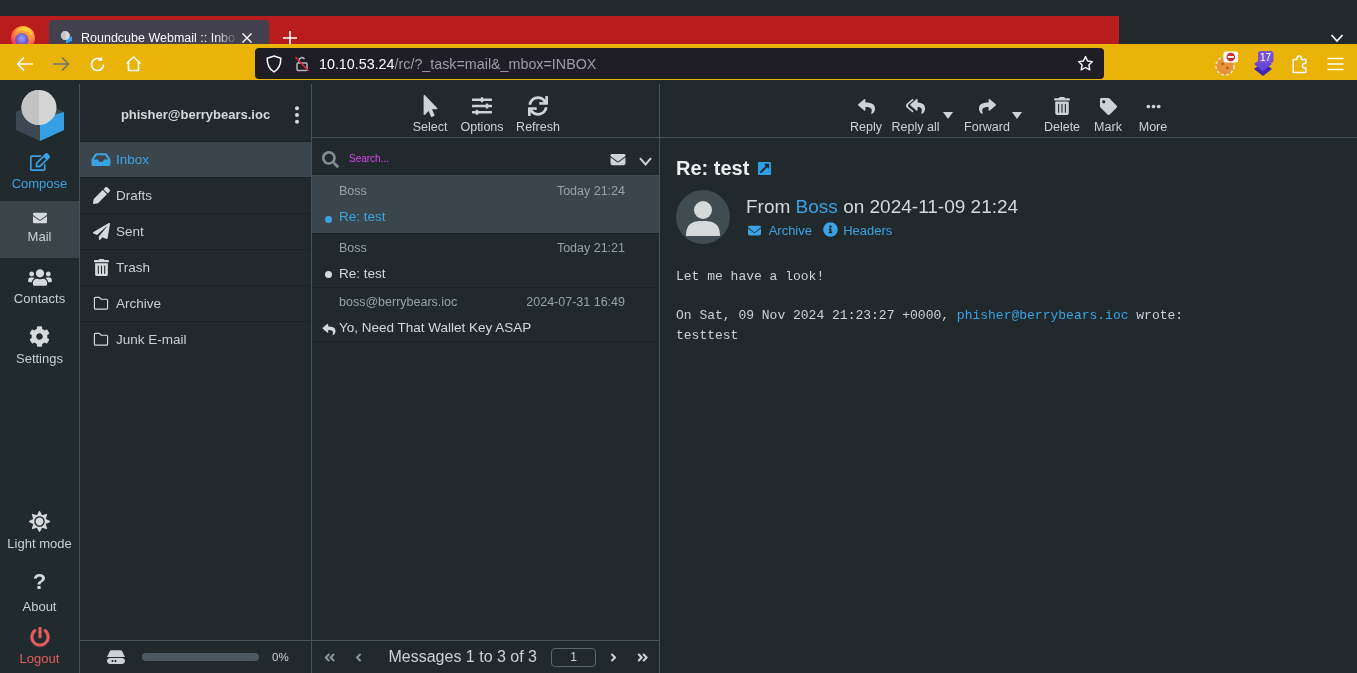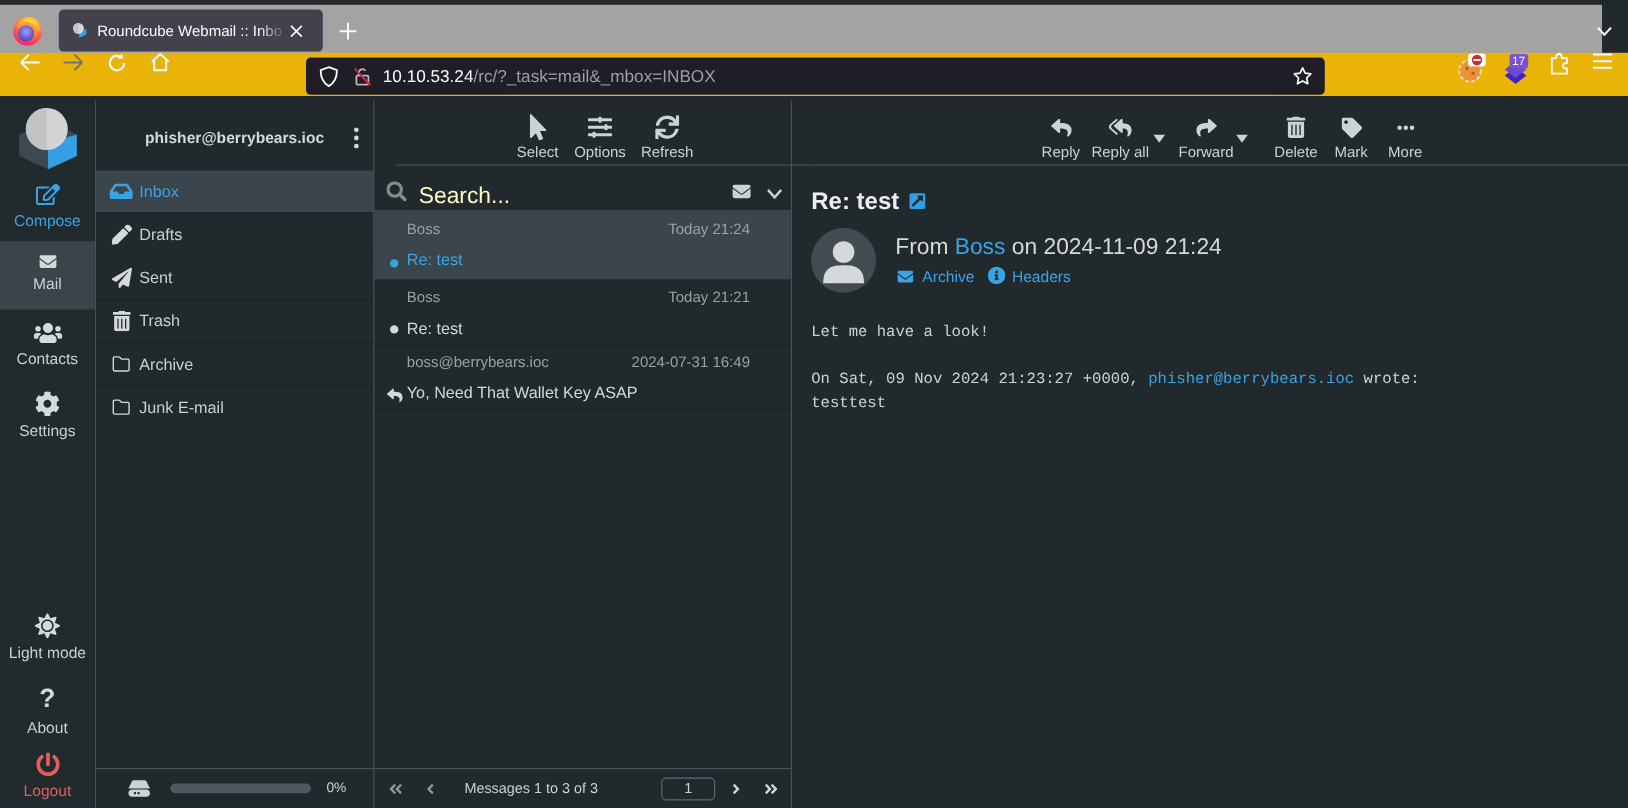--- a/index.html
+++ b/index.html
@@ -1,48 +1,48 @@
 <!DOCTYPE html>
 <html><head>
 <meta charset="utf-8">
 <style>
 * { margin:0; padding:0; box-sizing:border-box; }
 html,body { width:1357px; height:673px; overflow:hidden; background:#21292c;
   font-family:"Liberation Sans", sans-serif; }
 .abs { position:absolute; }
 svg { display:block; }
-#tabbar { position:absolute; left:0; top:4px; width:1335px; height:44px; background:#a3a3a3; }
+#tabbar { position:absolute; left:0; top:16px; width:1119px; height:44px; background:#b91c1c; }
 #tab { position:absolute; left:49px; top:4px; width:220px; height:35px; background:#42414d;
   border-radius:4px; display:flex; align-items:center; color:#fbfbfe; font-size:12.5px; }
 #tabtitle { white-space:nowrap; overflow:hidden; width:158px; margin-left:7px;
   -webkit-mask-image:linear-gradient(90deg,#000 85%,transparent); }
 #navbar { position:absolute; left:0; top:44px; width:1357px; height:36px; background:#eab308; }
 #urlbar { position:absolute; left:255px; top:4px; width:849px; height:31px; background:#1f1e26;
   border-radius:4px; display:flex; align-items:center; }
 #urltext { font-size:14.3px; color:#fbfbfe; margin-left:8px; }
 #urltext span { color:#9e9ea8; }
-.navicon { position:absolute; top:0; height:40px; width:36px; display:flex; justify-content:center; }
+.navicon { position:absolute; top:0; height:40px; width:36px; display:flex; align-items:center; justify-content:center; }
 #app { position:absolute; left:0; top:84px; width:1357px; height:589px; background:#21292c; color:#c9d0d3; }
 #sidebar { position:absolute; left:0; top:0; width:79px; height:589px; background:#212a2d; }
 #folders { position:absolute; left:80px; top:0; width:231px; height:589px; }
 #listcol { position:absolute; left:312px; top:0; width:347px; height:589px; }
 #mailcol { position:absolute; left:660px; top:0; width:697px; height:631px; }
 .vline { position:absolute; top:0; width:1px; height:589px; background:#47535a; }
 .sideitem { position:absolute; left:0; width:79px; text-align:center; font-size:13px; color:#c9d0d3; }
 .sideitem .lbl { display:block; margin-top:4px; }
 .blue { color:#3ba3e3; }
 .red  { color:#e35d5d; }
 #acctheader { position:absolute; left:0; top:0; width:231px; height:57px; }
 .folderrow { position:absolute; left:0; width:231px; height:36px; display:flex; align-items:center;
   font-size:13.5px; color:#c9d0d3; border-top:1px solid #1b2225; }
 .folderrow .fi { margin-left:11px; margin-right:5px; width:20px; display:flex; justify-content:center; }
 #inboxrow { background:#3a464c; color:#3ba3e3; }
 .colfooter { position:absolute; left:0; top:556px; height:33px; border-top:1px solid #47535a;
   display:flex; align-items:center; }
-.toolbar { position:absolute; left:18px; top:0; height:54px; width:100%; border-bottom:1px solid #47535a; }
+.toolbar { position:absolute; left:0; top:0; height:54px; width:100%; border-bottom:1px solid #47535a; }
 .tbtn { position:absolute; top:10px; text-align:center; color:#ccd2d5; font-size:12.5px; }
 .tbtn .ic { height:24px; display:flex; align-items:center; justify-content:center; margin-bottom:2px; }
 #searchrow { position:absolute; left:0; top:55px; width:347px; height:37px; border-bottom:1px solid #404c52; }
 .msgrow { position:absolute; left:0; width:347px; height:54px; }
 .msgrow .l1 { position:absolute; left:27px; top:8px; right:34px; font-size:12.5px; color:#98a2a6; }
 .msgrow .l1 .date { float:right; }
 .msgrow .l2 { position:absolute; left:27px; top:33px; font-size:13.5px; color:#d3d8da; }
 .msep { position:absolute; left:0; width:347px; height:1px; background:#1b2225; }
 #mailhdr { position:absolute; left:16px; top:73px; }
 .mono { font-family:"Liberation Mono", monospace; font-size:13px; color:#ccd2d4; }
@@ -296,21 +296,21 @@
               <path d="M440.65 12.57l4 82.77A247.16 247.16 0 0 0 255.83 8C134.73 8 33.91 94.92 12.29 209.82A12 12 0 0 0 24.09 224h49.05a12 12 0 0 0 11.67-9.26 175.91 175.91 0 0 1 317-56.94l-101.46-4.86a12 12 0 0 0-12.57 12v47.41a12 12 0 0 0 12 12H500a12 12 0 0 0 12-12V12a12 12 0 0 0-12-12h-47.37a12 12 0 0 0-11.98 12.57zM255.83 432a175.61 175.61 0 0 1-146-77.8l101.8 4.87a12 12 0 0 0 12.57-12v-47.4a12 12 0 0 0-12-12H12a12 12 0 0 0-12 12V500a12 12 0 0 0 12 12h47.35a12 12 0 0 0 12-12.6l-4.15-82.57A247.17 247.17 0 0 0 255.83 504c121.11 0 221.93-86.92 243.55-201.82a12 12 0 0 0-11.8-14.18h-49.05a12 12 0 0 0-11.67 9.26A175.86 175.86 0 0 1 255.83 432z"></path>
             </svg>
           </div>
         Refresh
       </div>
     </div>
     <div id="searchrow">
       <svg class="abs" style="left:10px;top:12px" width="17" height="17" viewBox="0 0 512 512" fill="#7f8c92">
           <path d="M505 442.7L405.3 343c-4.5-4.5-10.6-7-17-7H372c27.6-35.3 44-79.7 44-128C416 93.1 322.9 0 208 0S0 93.1 0 208s93.1 208 208 208c48.3 0 92.7-16.4 128-44v16.3c0 6.4 2.5 12.5 7 17l99.7 99.7c9.4 9.4 24.6 9.4 33.9 0l28.3-28.3c9.4-9.4 9.4-24.6.1-34zM208 336c-70.7 0-128-57.2-128-128 0-70.7 57.2-128 128-128 70.7 0 128 57.2 128 128 0 70.7-57.2 128-128 128z"></path>
         </svg>
-      <div class="abs" style="left:37px;top:14px;font-size:19px;color:#fef9c3">Search...</div>
+      <div class="abs" style="left:37px;top:14px;font-size:10px;color:#d946ef">Search...</div>
       <svg class="abs" style="left:296px;top:13px" width="20" height="15" viewBox="0 0 512 512" fill="#ccd2d5">
           <path d="M464 64C490.5 64 512 85.49 512 112C512 127.1 504.9 141.3 492.8 150.4L275.2 313.6C263.8 322.1 248.2 322.1 236.8 313.6L19.2 150.4C7.113 141.3 0 127.1 0 112C0 85.49 21.49 64 48 64H464zM217.6 339.2C240.4 356.3 271.6 356.3 294.4 339.2L512 176V384C512 419.3 483.3 448 448 448H64C28.65 448 0 419.3 0 384V176L217.6 339.2z"></path>
         </svg>
       <svg class="abs" style="left:327px;top:18px" width="13" height="9" viewBox="0 0 13 9">
           <path d="M1 1.2 L6.5 7.5 L12 1.2" stroke="#ccd2d5" stroke-width="2" fill="none"></path>
         </svg>
     </div>
     <div class="msgrow" style="top:92px;height:57px;background:#3a464c">
       <div class="l1">Boss <span class="date">Today 21:24</span></div>
       <div class="l2" style="color:#3ba3e3">Re: test</div>
@@ -331,21 +331,21 @@
     <div class="msep" style="top:148.5px"></div>
     <div class="msep" style="top:202.5px"></div>
     <div class="msep" style="top:256.5px"></div>
     <div class="colfooter" style="width:347px">
       <svg style="margin-left:12px" width="13" height="13" viewBox="0 0 512 512" fill="#8b969b">
           <path d="M223.7 239l136-136c9.4-9.4 24.6-9.4 33.9 0l22.6 22.6c9.4 9.4 9.4 24.6 0 33.9L319.9 256l96.4 96.4c9.4 9.4 9.4 24.6 0 33.9L393.7 409c-9.4 9.4-24.6 9.4-33.9 0l-136-136c-9.5-9.4-9.5-24.6-.1-34zm-192 34l136 136c9.4 9.4 24.6 9.4 33.9 0l22.6-22.6c9.4-9.4 9.4-24.6 0-33.9L127.9 256l96.4-96.4c9.4-9.4 9.4-24.6 0-33.9L201.7 103c-9.4-9.4-24.6-9.4-33.9 0l-136 136c-9.5 9.4-9.5 24.6-.1 34z"></path>
         </svg>
       <svg style="margin-left:17px" width="9" height="13" viewBox="0 0 256 512" fill="#8b969b">
           <path d="M31.7 239l136-136c9.4-9.4 24.6-9.4 33.9 0l22.6 22.6c9.4 9.4 9.4 24.6 0 33.9L127.9 256l96.4 96.4c9.4 9.4 9.4 24.6 0 33.9L201.7 409c-9.4 9.4-24.6 9.4-33.9 0l-136-136c-9.5-9.4-9.5-24.6-.1-34z"></path>
         </svg>
-      <div style="position:absolute;left:75px;width:150px;text-align:left;font-size:12px;color:#ccd2d5">Messages 1 to 3 of 3</div>
+      <div style="position:absolute;left:75px;width:150px;text-align:right;font-size:16px;color:#ccd2d5">Messages 1 to 3 of 3</div>
       <div style="position:absolute;left:239px;top:7px;width:45px;height:19px;border:1px solid #5c686e;border-radius:4px;text-align:center;line-height:17px;font-size:12px;color:#ccd2d5">1</div>
       <svg style="position:absolute;left:297px;top:10px" width="9" height="13" viewBox="0 0 256 512" fill="#ccd2d5">
           <path d="M224.3 273l-136 136c-9.4 9.4-24.6 9.4-33.9 0l-22.6-22.6c-9.4-9.4-9.4-24.6 0-33.9l96.4-96.4-96.4-96.4c-9.4-9.4-9.4-24.6 0-33.9L54.3 103c9.4-9.4 24.6-9.4 33.9 0l136 136c9.5 9.4 9.5 24.6.1 34z"></path>
         </svg>
       <svg style="position:absolute;left:325px;top:10px" width="13" height="13" viewBox="0 0 512 512" fill="#ccd2d5">
           <path d="M224.3 273l-136 136c-9.4 9.4-24.6 9.4-33.9 0l-22.6-22.6c-9.4-9.4-9.4-24.6 0-33.9l96.4-96.4-96.4-96.4c-9.4-9.4-9.4-24.6 0-33.9L54.3 103c9.4-9.4 24.6-9.4 33.9 0l136 136c9.5 9.4 9.5 24.6.1 34zm192-34l-136-136c-9.4-9.4-24.6-9.4-33.9 0l-22.6 22.6c-9.4 9.4-9.4 24.6 0 33.9l96.4 96.4-96.4 96.4c-9.4 9.4-9.4 24.6 0 33.9l22.6 22.6c9.4 9.4 24.6 9.4 33.9 0l136-136c9.4-9.2 9.4-24.4 0-33.8z"></path>
         </svg>
     </div>
   </div>
   <div id="mailcol">

